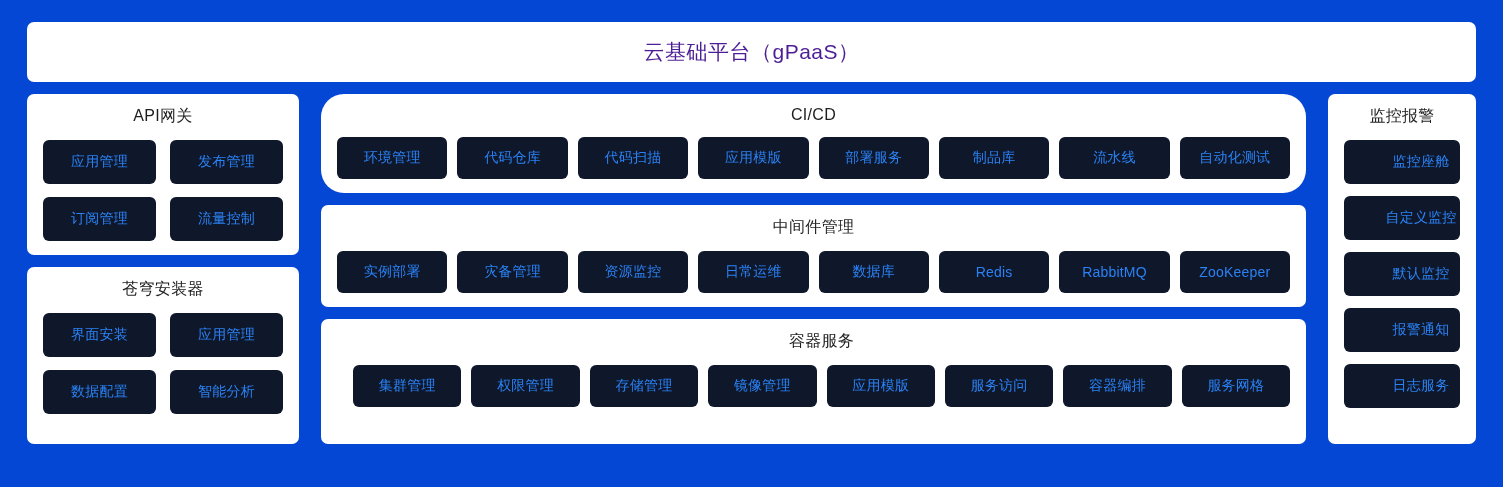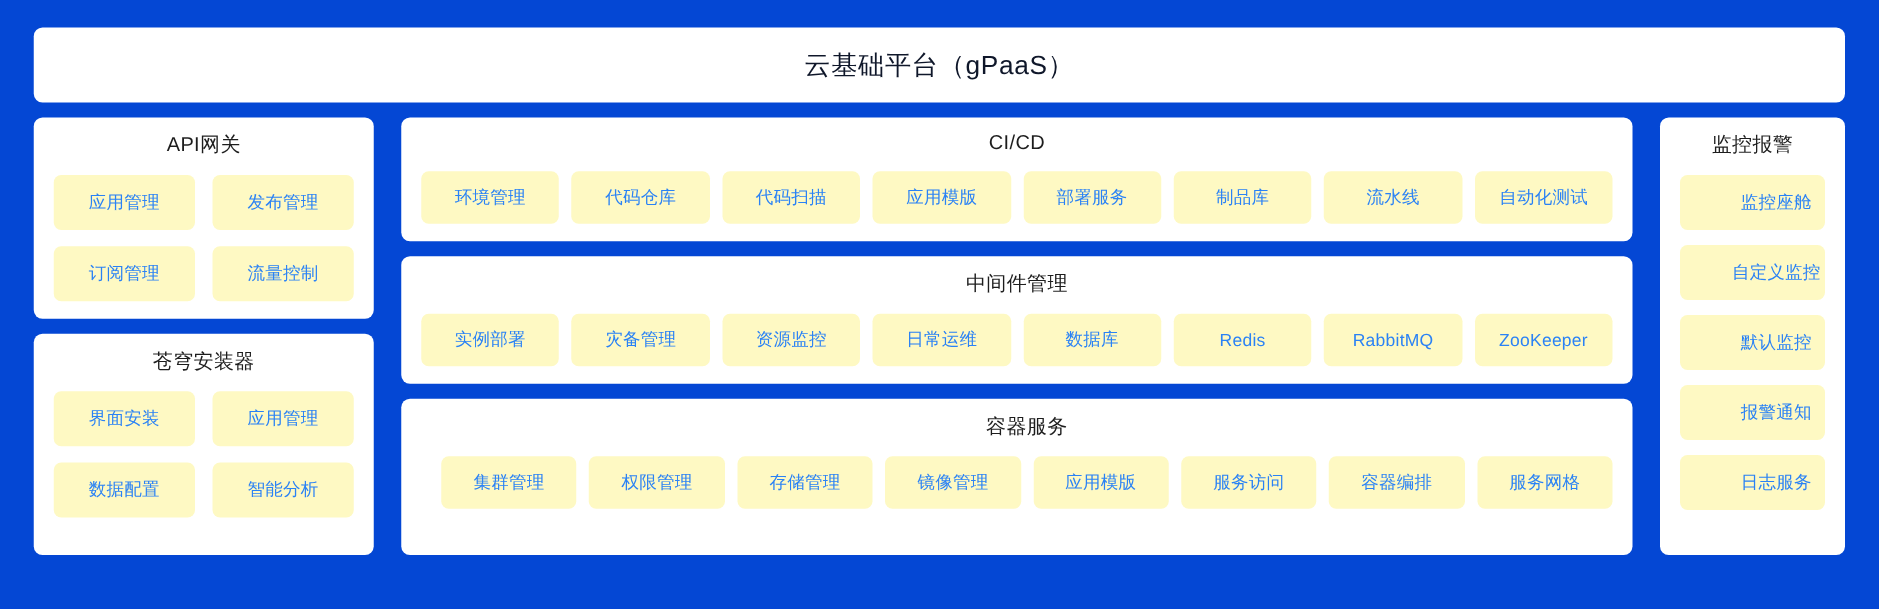--- a/index.html
+++ b/index.html
@@ -35,21 +35,21 @@
   
   .banner {
     height: 60px;
     display: flex;
     align-items: center;
     justify-content: center;
     flex: 0 0 auto;
   }
   .banner-title {
     font-size: 21px;
-    color: #0f172a;
+    color: #4c1d95;
     letter-spacing: 0.5px;
   }
 
   
   .columns {
     flex: 1 1 auto;
     display: flex;
     gap: 22px;
     min-height: 0;
   }
@@ -89,21 +89,21 @@
     font-size: 16px;
     color: #1d1d1d;
     text-align: center;
     margin-bottom: 13px;
     flex: 0 0 auto;
     letter-spacing: 0.3px;
   }
 
   
   .tile {
-    background: #fef9c3;
+    background: #0f172a;
     border-radius: 6px;
     color: #2a82f5;
     font-size: 14px;
     display: flex;
     align-items: center;
     justify-content: center;
     height: 42px;
     white-space: nowrap;
     letter-spacing: 0.2px;
   }
@@ -130,21 +130,21 @@
   .stack {
     display: flex;
     flex-direction: column;
     gap: 12px;
     flex: 1 1 auto;
   }
   .stack .tile { height: 44px; padding-left: 38px; }
 
   .panel-api       { flex: 0 0 auto; }
   .panel-installer { flex: 1 1 auto; }
-  .panel-cicd      { flex: 0 0 auto; }
+  .panel-cicd      { flex: 0 0 auto; border-radius: 23px; }
   .panel-mw        { flex: 0 0 auto; }
   .panel-container { flex: 1 1 auto; }
   .panel-monitor   { flex: 1 1 auto; }
 
   .panel-container .panel-body { justify-content: flex-start; padding-left: 32px; }
 </style>
 </head>
 <body>
 
 <div class="stage">

